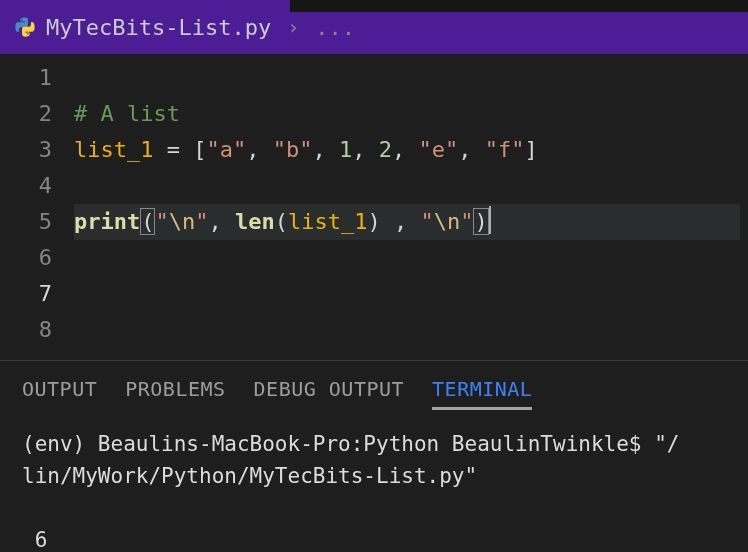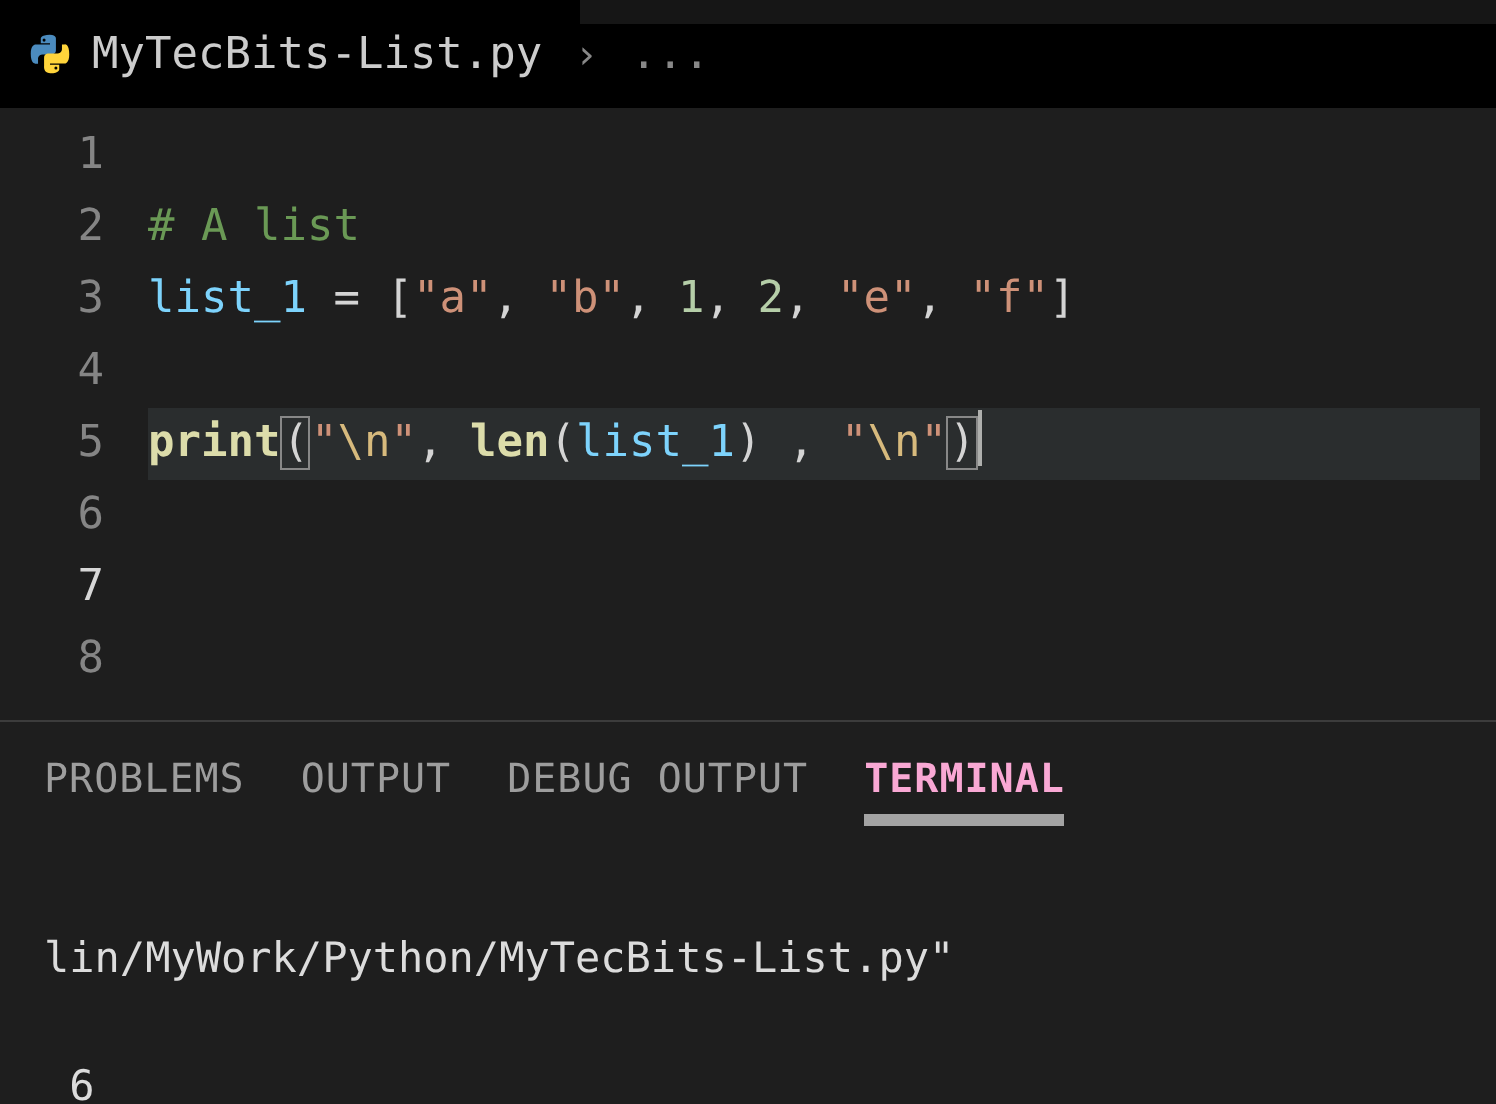--- a/index.html
+++ b/index.html
@@ -7,21 +7,21 @@
     width: 748px;
     height: 552px;
     background: #1e1e1e;
     font-family: "SF Mono", Menlo, Monaco, Consolas, monospace;
     font-size: 20px;
     overflow: hidden;
     color: #d4d4d4;
   }
   .tab-bar {
     height: 54px;
-    background: #000000;
+    background: #4c1d95;
     display: flex;
     align-items: center;
     padding: 0 14px;
     gap: 10px;
   }
   .tab-bar .icon-slot { display:flex; align-items:center; }
   .tab-bar .filename { color: #cccccc; font-size: 22px; }
   .tab-bar .chevron { color: #888; font-size: 20px; padding: 0 6px; }
   .tab-bar .crumb { color: #888; font-size: 22px; }
   .top-dark {
@@ -44,21 +44,21 @@
   }
   .gutter .ln { height: 36px; line-height: 36px; }
   .gutter .ln.active { color: #d7d7d7; }
   .code {
     flex: 1;
     font-size: 22px;
   }
   .code .line { height: 36px; line-height: 36px; white-space: pre; }
   .line.active { background: #2a2d2e; margin-right:8px; }
   .tok-comment { color: #6A9955; }
-  .tok-ident { color: #7dd3fc; }
+  .tok-ident { color: #eab308; }
   .tok-op { color: #d4d4d4; }
   .tok-punc { color: #d4d4d4; }
   .tok-string { color: #ce9178; }
   .tok-escape { color: #d7ba7d; }
   .tok-number { color: #b5cea8; }
   .tok-func { color: #dcdcaa; font-weight: bold; }
   .bracket-box {
     border: 1px solid #888;
     padding: 0 0px;
   }
@@ -75,24 +75,23 @@
   }
   .panel-tabs {
     display: flex;
     gap: 28px;
     padding: 16px 22px 10px 22px;
     font-size: 20px;
     letter-spacing: 0.5px;
   }
   .panel-tab { color: #9d9d9d; cursor: pointer; }
   .panel-tab.active {
-    color: #f9a8d4;
-    border-bottom: 6px solid #a3a3a3;
+    color: #3b82f6;
+    border-bottom: 3px solid #a3a3a3;
     padding-bottom: 6px;
-    font-weight: bold;
   }
   .terminal {
     padding: 8px 22px;
     color: #dcdcdc;
     font-size: 21px;
     line-height: 32px;
     white-space: pre-wrap;
     word-break: break-all;
   }
 </style>
@@ -129,19 +128,19 @@
     <div class="line"><span class="tok-comment"># A list</span></div>
     <div class="line"><span class="tok-ident">list_1</span><span class="tok-op"> = </span><span class="tok-punc">[</span><span class="tok-string">"a"</span><span class="tok-punc">, </span><span class="tok-string">"b"</span><span class="tok-punc">, </span><span class="tok-number">1</span><span class="tok-punc">, </span><span class="tok-number">2</span><span class="tok-punc">, </span><span class="tok-string">"e"</span><span class="tok-punc">, </span><span class="tok-string">"f"</span><span class="tok-punc">]</span></div>
     <div class="line"></div>
     <div class="line active"><span class="tok-func">print</span><span class="tok-punc bracket-box">(</span><span class="tok-string">"</span><span class="tok-escape">\n</span><span class="tok-string">"</span><span class="tok-punc">, </span><span class="tok-func">len</span><span class="tok-punc">(</span><span class="tok-ident">list_1</span><span class="tok-punc">)</span><span class="tok-punc"> , </span><span class="tok-string">"</span><span class="tok-escape">\n</span><span class="tok-string">"</span><span class="tok-punc bracket-box">)</span><span class="cursor-block" style="width:1px;"></span></div>
     <div class="line"></div>
   </div>
 </div>
 
 <div class="panel-wrap">
   <div class="panel-tabs">
+    <div class="panel-tab">OUTPUT</div>
     <div class="panel-tab">PROBLEMS</div>
-    <div class="panel-tab">OUTPUT</div>
     <div class="panel-tab">DEBUG OUTPUT</div>
     <div class="panel-tab active">TERMINAL</div>
   </div>
-  <div class="terminal"><br><span>lin/MyWork/Python/MyTecBits-List.py"</span><br><span></span><br><span> 6</span></div>
+  <div class="terminal"><span>(env) Beaulins-MacBook-Pro:Python BeaulinTwinkle$ "/</span><br><span>lin/MyWork/Python/MyTecBits-List.py"</span><br><span></span><br><span> 6</span></div>
 </div>
 
 </body></html>

